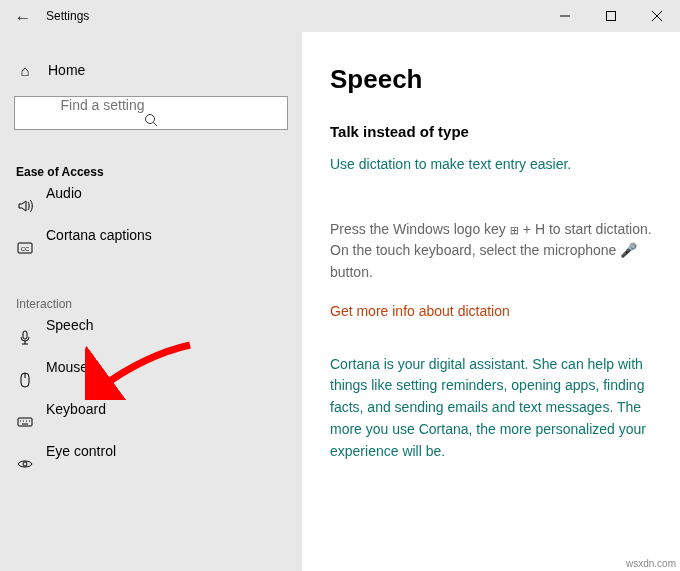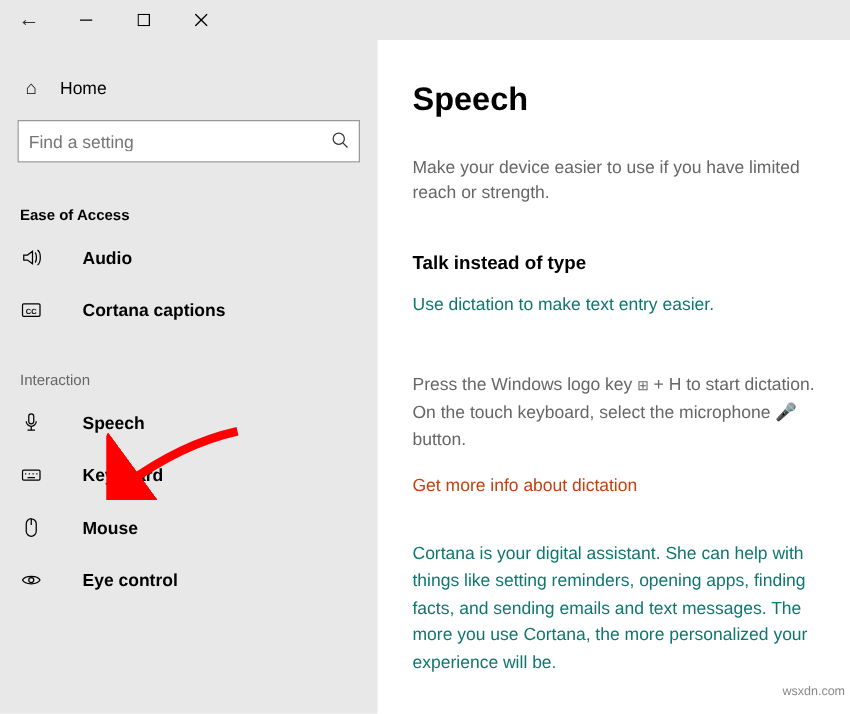--- a/index.html
+++ b/index.html
@@ -10,49 +10,50 @@
 .titlebar .title { flex: 1; font-size: 12px; color: #000; }
 .win-controls { display: flex; }
 .win-btn { width: 46px; height: 32px; display: flex; align-items: center; justify-content: center; }
 .win-btn svg { width: 10px; height: 10px; }
 
 .body { flex: 1; display: flex; }
 .sidebar { width: 302px; background: #e8e8e8; display: flex; flex-direction: column; padding-top: 18px; }
 .home { display: flex; align-items: center; height: 40px; padding-left: 16px; gap: 14px; font-size: 14px; }
 .home .icon { width: 18px; text-align: center; font-size: 15px; }
 
-.search { margin: 6px 14px 0 14px; height: 34px; border: 1px solid #999; background: #fff; display: flex; align-items: center; padding: 0 8px; }
+.search { margin: 6px 14px 0 14px; height: 34px; border: 1px solid #999; background: #fff; display: flex; align-items: center; padding: 0 8px; flex-direction: column; }
 .search input { flex: 1; border: none; outline: none; font-size: 14px; color: #555; background: transparent; }
 .search .icon { font-size: 14px; color: #333; }
 
 .category { padding: 14px 16px 6px 16px; font-size: 12px; font-weight: 600; margin-top: 21px; }
 .subcategory { padding: 28px 16px 6px 16px; font-size: 12px; color: #666; }
 
-.nav-item { display: flex; align-items: center; height: 42px; padding-left: 16px; gap: 32px; font-size: 14px; font-weight: bold; }
+.nav-item { display: flex; height: 42px; padding-left: 16px; gap: 12px; font-size: 14px; }
 .nav-item .icon { width: 18px; display: flex; align-items: center; justify-content: center; }
 .nav-item .icon svg { width: 16px; height: 16px; }
 
 .main { flex: 1; padding: 32px 22px 0 28px; overflow: hidden; }
 .main h1 { font-size: 26px; font-weight: 600; margin-bottom: 28px; }
 .main .lede { font-size: 14px; color: #666; line-height: 1.45; margin-bottom: 38px; max-width: 330px; }
 .main h2 { font-size: 15px; font-weight: 600; margin-bottom: 14px; }
 .main p { font-size: 14px; line-height: 1.55; margin-bottom: 18px; color: #0f766e; }
 .main p.muted { color: #666; margin-top: 43px; }
 .main a.link { color: #c2410c; text-decoration: none; font-size: 14px; }
 .section { margin-bottom: 34px; }
 .wkey { display:inline-block; font-size:11px; }
 
 .arrow-overlay { position: absolute; left: 85px; top: 340px; width: 110px; height: 60px; pointer-events: none; }
-.watermark { position: absolute; right: 4px; bottom: 12px; font-size: 10px; color: #888; }
+.watermark { position: absolute; right: 4px; bottom: 2px; font-size: 10px; color: #888; }
 </style>
 </head>
 <body>
 
 <div class="titlebar">
   <div class="back">←</div>
+  <div class="title">Settings</div>
   <div class="win-controls">
     <div class="win-btn">
         <svg viewBox="0 0 10 10">
           <line x1="0" y1="5" x2="10" y2="5" stroke="#000" stroke-width="1"></line>
         </svg>
       </div>
     <div class="win-btn">
         <svg viewBox="0 0 10 10">
           <rect x="0.5" y="0.5" width="9" height="9" fill="none" stroke="#000" stroke-width="1"></rect>
         </svg>
@@ -108,53 +109,52 @@
           <svg viewBox="0 0 16 16">
             <rect x="6" y="1" width="4" height="8" rx="2" fill="none" stroke="#000" stroke-width="1"></rect>
             <path d="M4 7a4 4 0 008 0M8 11v3M5 14h6" fill="none" stroke="#000" stroke-width="1"></path>
           </svg>
         </span>
       <span>Speech</span>
     </div>
     <div class="nav-item">
       <span class="icon">
           <svg viewBox="0 0 16 16">
+            <rect x="4" y="1" width="8" height="14" rx="4" fill="none" stroke="#000" stroke-width="1"></rect>
+            <line x1="8" y1="1" x2="8" y2="6" stroke="#000"></line>
+          </svg>
+        </span>
+      <span>Mouse</span>
+    </div>
+    <div class="nav-item">
+      <span class="icon">
+          <svg viewBox="0 0 16 16">
             <rect x="1" y="4" width="14" height="8" rx="1" fill="none" stroke="#000" stroke-width="1"></rect>
             <line x1="3" y1="7" x2="4" y2="7" stroke="#000"></line>
             <line x1="6" y1="7" x2="7" y2="7" stroke="#000"></line>
             <line x1="9" y1="7" x2="10" y2="7" stroke="#000"></line>
             <line x1="12" y1="7" x2="13" y2="7" stroke="#000"></line>
             <line x1="5" y1="10" x2="11" y2="10" stroke="#000"></line>
           </svg>
         </span>
       <span>Keyboard</span>
-    </div>
-    <div class="nav-item">
-      <span class="icon">
-          <svg viewBox="0 0 16 16">
-            <rect x="4" y="1" width="8" height="14" rx="4" fill="none" stroke="#000" stroke-width="1"></rect>
-            <line x1="8" y1="1" x2="8" y2="6" stroke="#000"></line>
-          </svg>
-        </span>
-      <span>Mouse</span>
     </div>
     <div class="nav-item">
       <span class="icon">
           <svg viewBox="0 0 16 16">
             <path d="M1 8c2-4 12-4 14 0-2 4-12 4-14 0z" fill="none" stroke="#000" stroke-width="1"></path>
             <circle cx="8" cy="8" r="2" fill="none" stroke="#000" stroke-width="1"></circle>
           </svg>
         </span>
       <span>Eye control</span>
     </div>
   </div>
 
   <div class="main">
     <h1>Speech</h1>
-    <p class="lede">Make your device easier to use if you have limited reach or strength.</p>
 
     <div class="section">
       <h2>Talk instead of type</h2>
       <p>Use dictation to make text entry easier.</p>
       <p class="muted">
         <span>Press the Windows logo key </span><span class="wkey">⊞</span><span> + H to start dictation. On the touch keyboard, select the microphone </span><span>🎤</span><span> button.</span>
       </p>
       <a class="link">Get more info about dictation</a>
     </div>
 

